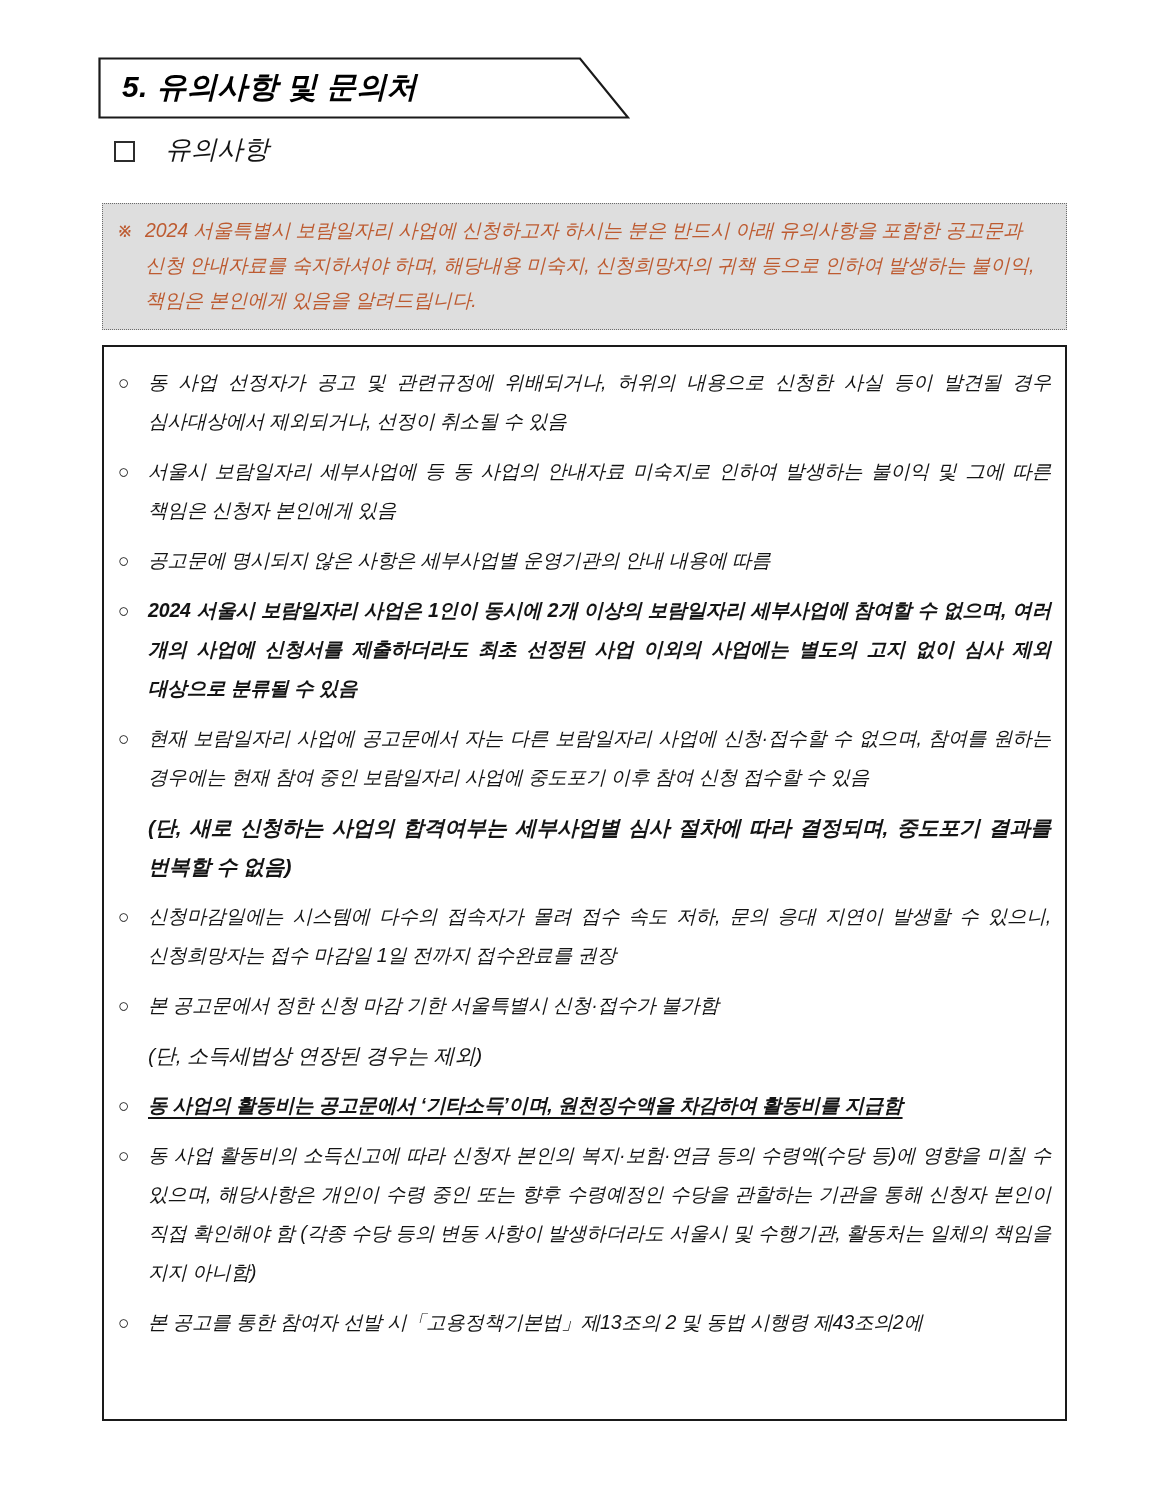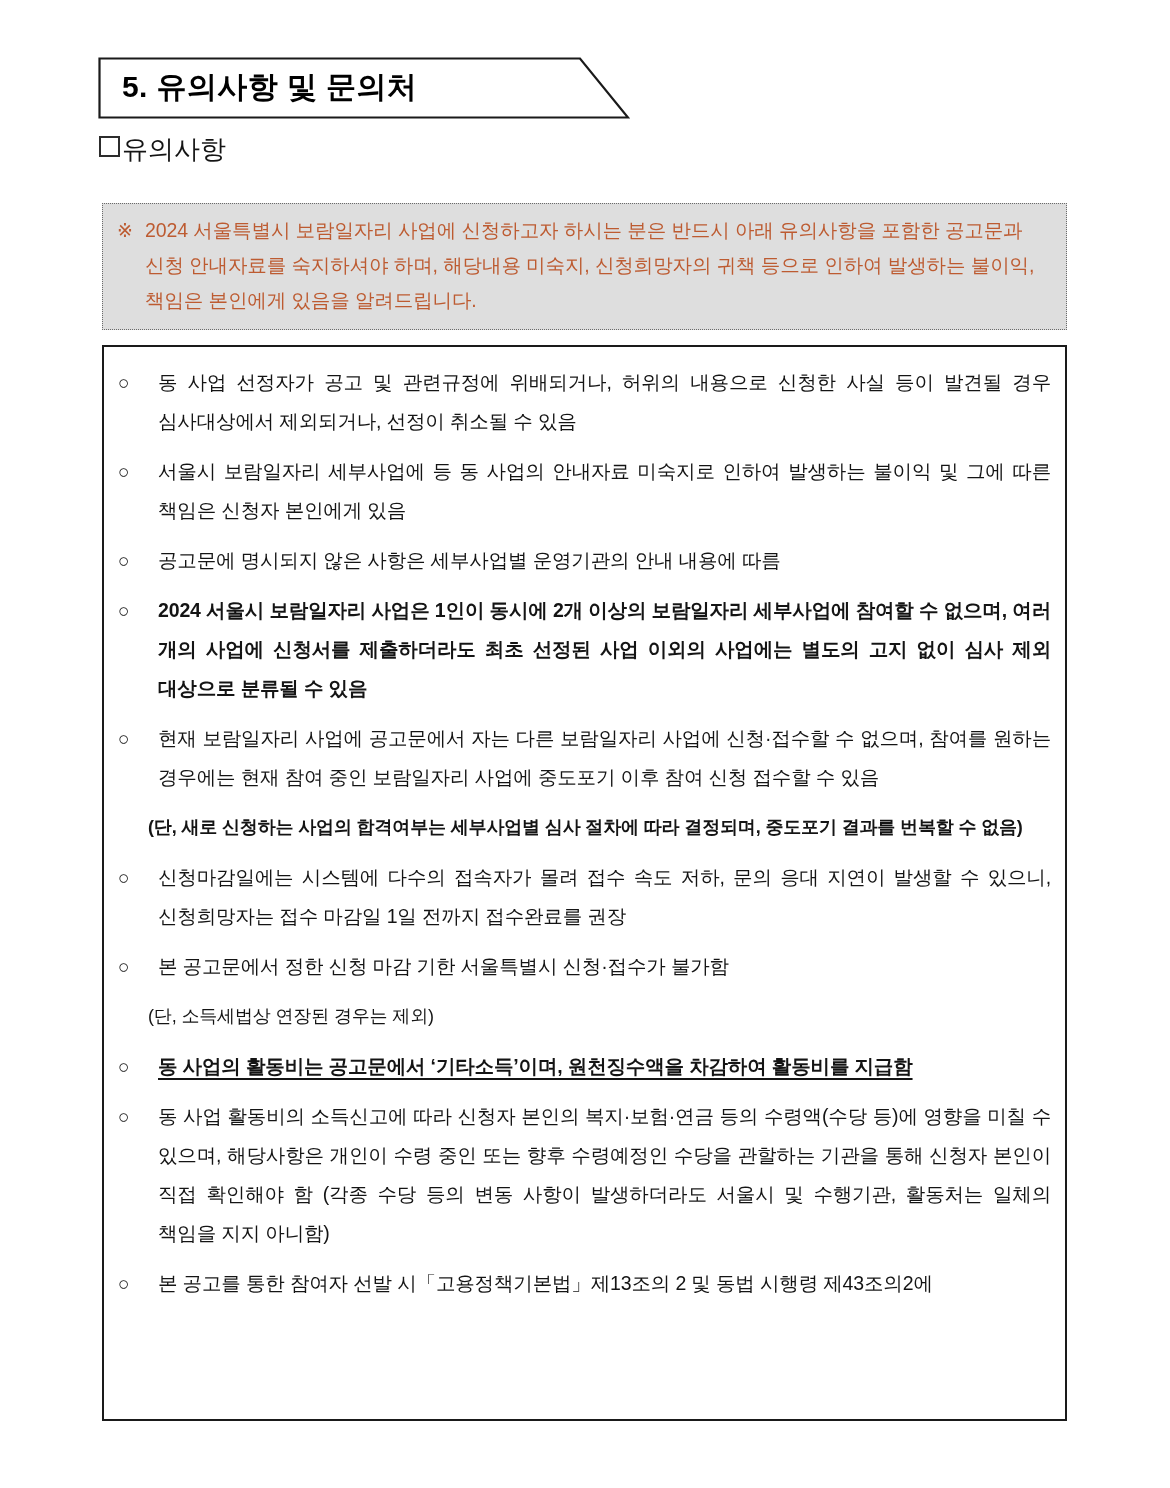--- a/index.html
+++ b/index.html
@@ -15,20 +15,21 @@
     -webkit-font-smoothing: antialiased;
   }
 
   .page {
     position: relative;
     width: 1170px;
     height: 1488px;
     box-sizing: border-box;
     padding: 6px;
     overflow: hidden;
+    font-style: italic;
   }
 
   
   .section-banner {
     position: absolute;
     left: 98px;
     top: 57px;
     width: 532px;
     height: 62px;
   }
@@ -46,25 +47,25 @@
     font-size: 30px;
     font-weight: 700;
     letter-spacing: 0.4px;
     white-space: nowrap;
     color: #000;
   }
 
   
   .subhead {
     position: absolute;
-    left: 99px;
+    left: 114px;
     top: 136px;
     display: flex;
-    align-items: flex-start;
-    gap: 2px;
+    align-items: flex-end;
+    gap: 30px;
   }
   .subhead-marker {
     width: 21px;
     height: 21px;
     border: 2px solid #2c2c2c;
     box-sizing: border-box;
     display: block;
     flex: 0 0 auto;
   }
   .subhead-label {
@@ -143,29 +144,28 @@
 
   .item.bold,
   .item.bold .marker {
     font-weight: 700;
   }
 
   .item.justified .body {
     text-align: justify;
     text-align-last: left;
     text-justify: inter-character;
-    margin-left: 10px;
   }
 
   
   .subitem {
     position: relative;
     padding-left: 30px;
     margin-bottom: 11px;
-    font-size: 18px;
+    font-size: 21px;
     line-height: 39px;
     color: #141414;
     word-break: keep-all;
     letter-spacing: -0.15px;
   }
   .subitem.bold { font-weight: 700; }
   .subitem.justified .body {
     text-align: justify;
     text-align-last: left;
     text-justify: inter-character;

